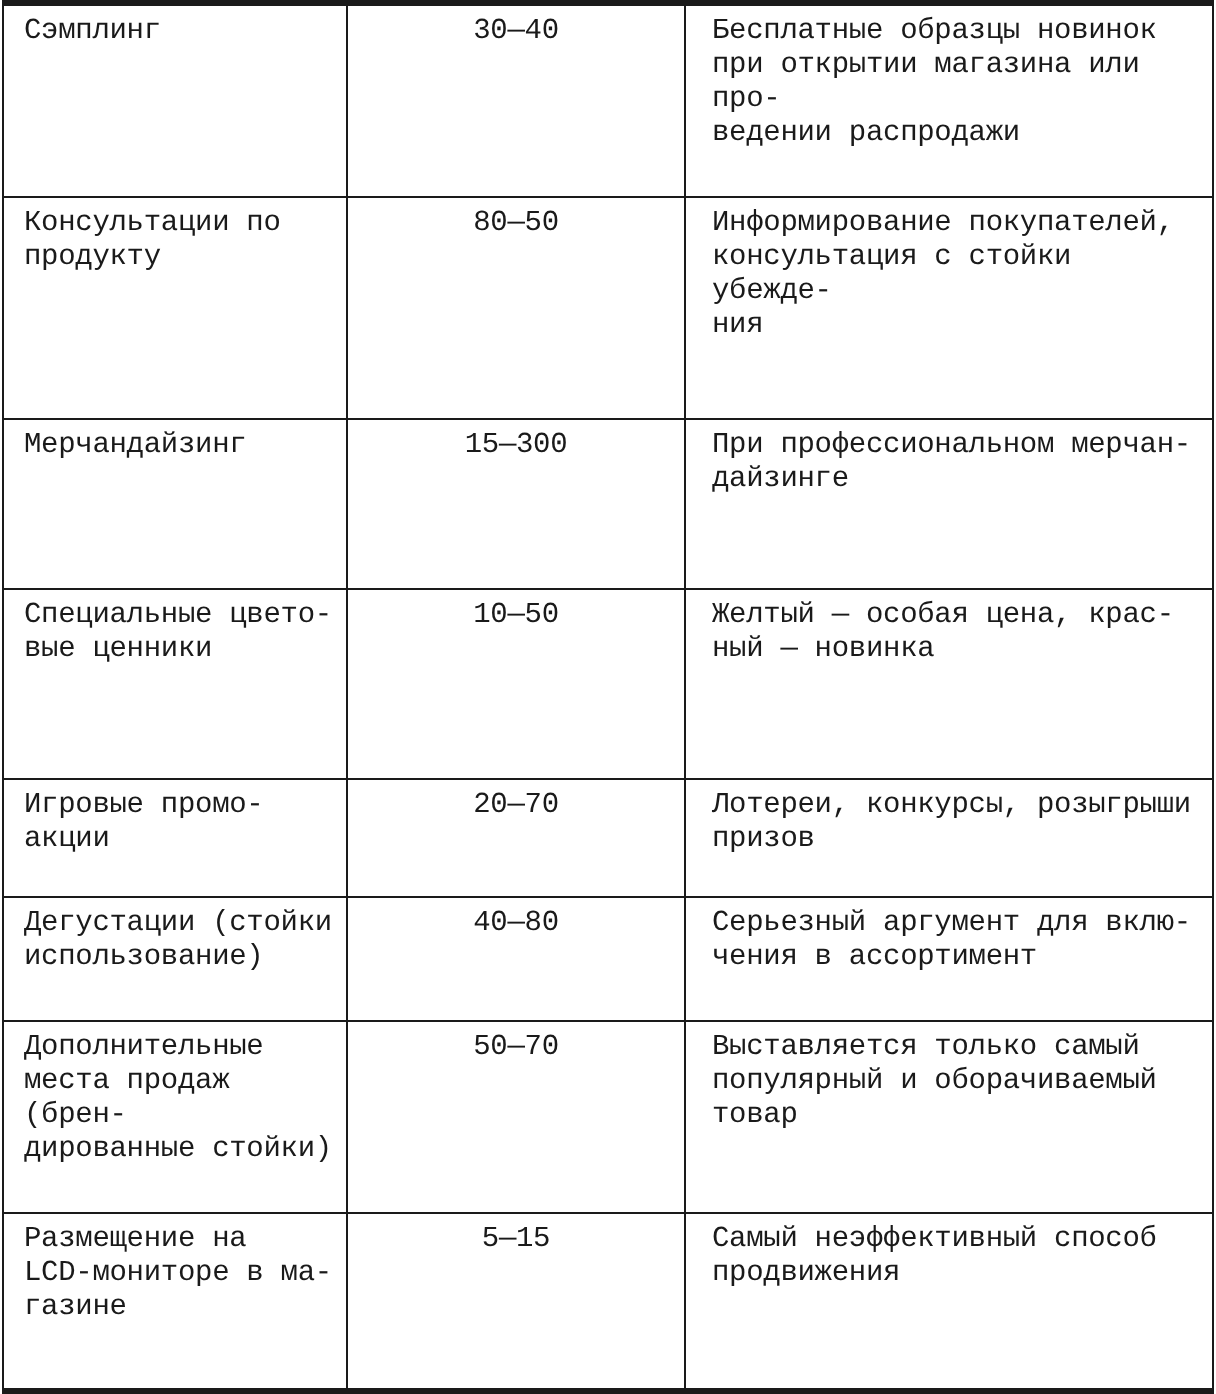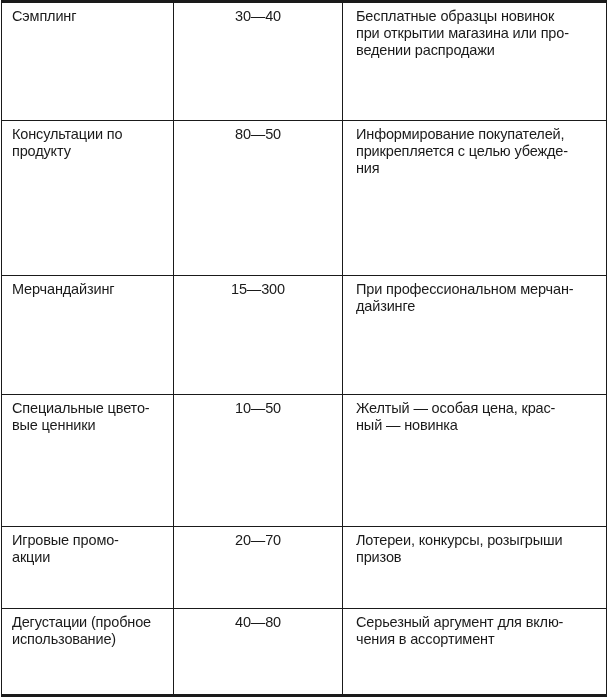--- a/index.html
+++ b/index.html
@@ -19,20 +19,21 @@
   }
   table.promo-table {
     width: 606px;
     height: 697px;
     margin-left: 1px;
     border-collapse: collapse;
     table-layout: fixed;
     border-style: solid;
     border-color: var(--ink);
     border-width: 3px 1px 3px 1px;
+    font-family: Liberation Mono, monospace;
   }
   td {
     border: 1px solid var(--ink);
     vertical-align: top;
     color: var(--ink);
     font-size: 14.5px;
     line-height: 17px;
     white-space: pre-line;
     letter-spacing: -0.15px;
     padding-top: 5px;
@@ -77,21 +78,21 @@
           <td class="col-value">30—40</td>
           <td class="col-desc">Бесплатные образцы новинок
 при открытии магазина или про-
 ведении распродажи</td>
         </tr>
         <tr>
           <td class="col-method">Консультации по
 продукту</td>
           <td class="col-value">80—50</td>
           <td class="col-desc">Информирование покупателей,
-прикрепляется с целью убежде-
+консультация с стойки убежде-
 ния</td>
         </tr>
         <tr>
           <td class="col-method">Мерчандайзинг</td>
           <td class="col-value">15—300</td>
           <td class="col-desc">При профессиональном мерчан-
 дайзинге</td>
         </tr>
         <tr>
           <td class="col-method">Специальные цвето-
@@ -101,21 +102,38 @@
 ный — новинка</td>
         </tr>
         <tr>
           <td class="col-method">Игровые промо-
 акции</td>
           <td class="col-value">20—70</td>
           <td class="col-desc">Лотереи, конкурсы, розыгрыши
 призов</td>
         </tr>
         <tr>
-          <td class="col-method">Дегустации (пробное
+          <td class="col-method">Дегустации (стойки
 использование)</td>
           <td class="col-value">40—80</td>
           <td class="col-desc">Серьезный аргумент для вклю-
 чения в ассортимент</td>
+        </tr>
+        <tr>
+          <td class="col-method">Дополнительные
+места продаж (брен-
+дированные стойки)</td>
+          <td class="col-value">50—70</td>
+          <td class="col-desc">Выставляется только самый
+популярный и оборачиваемый
+товар</td>
+        </tr>
+        <tr>
+          <td class="col-method">Размещение на
+LCD-мониторе в ма-
+газине</td>
+          <td class="col-value">5—15</td>
+          <td class="col-desc">Самый неэффективный способ
+продвижения</td>
         </tr>
       </tbody>
   </table>
 </div>
 
 </body></html>

